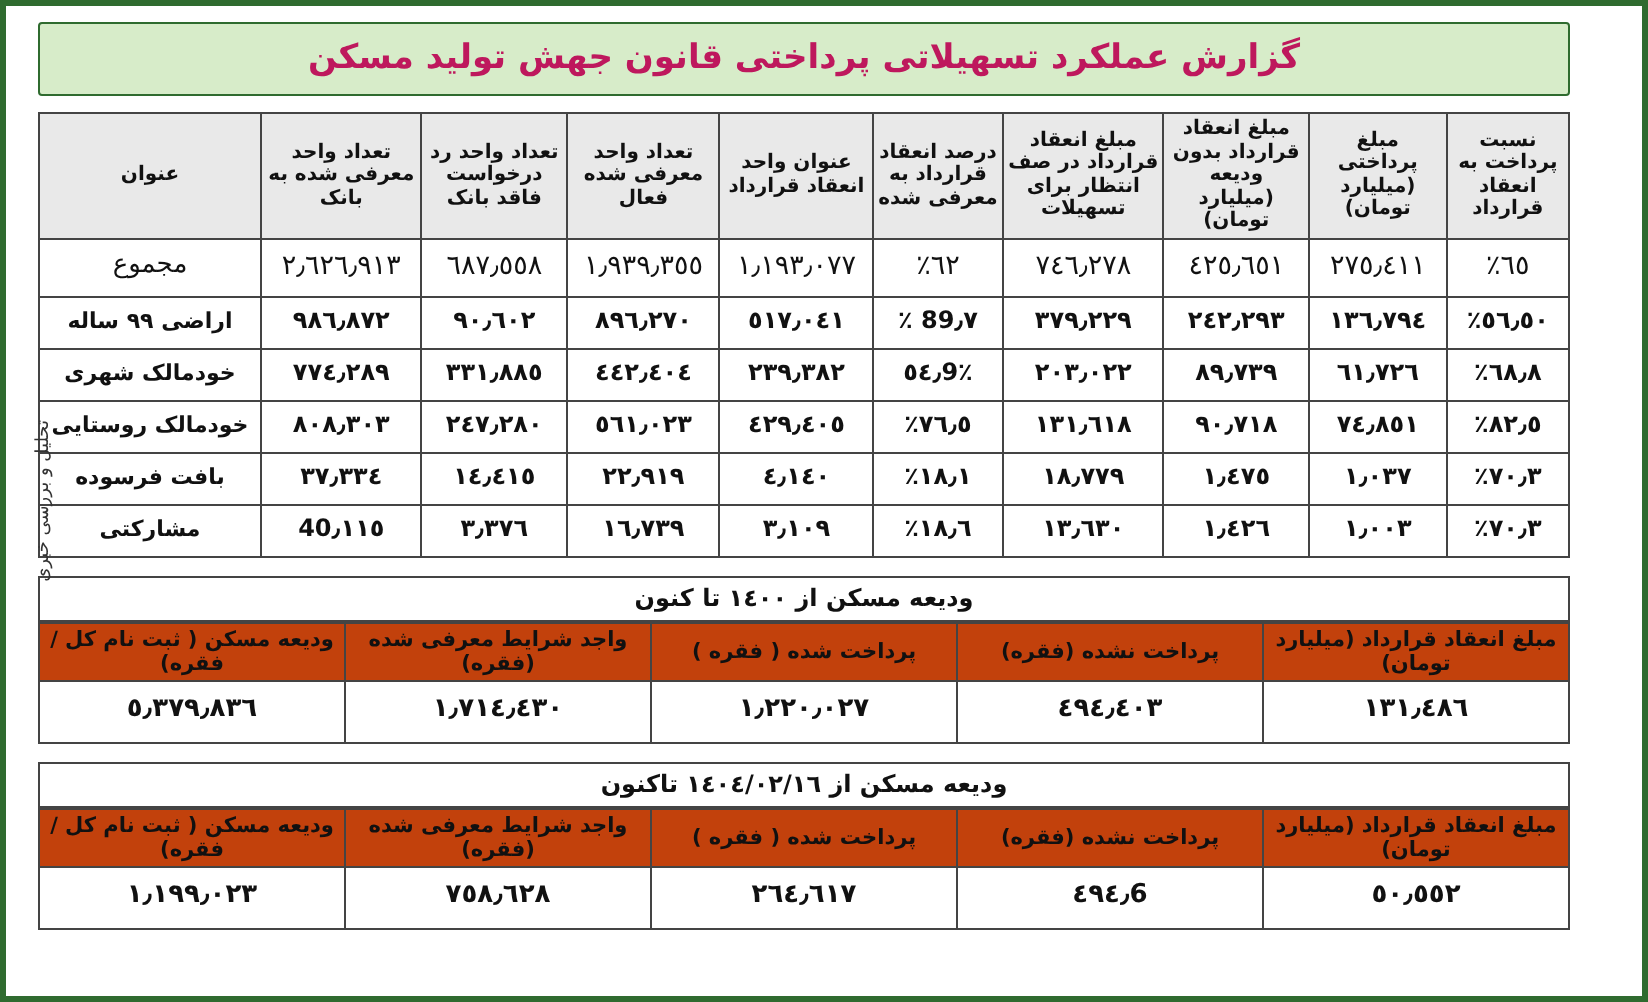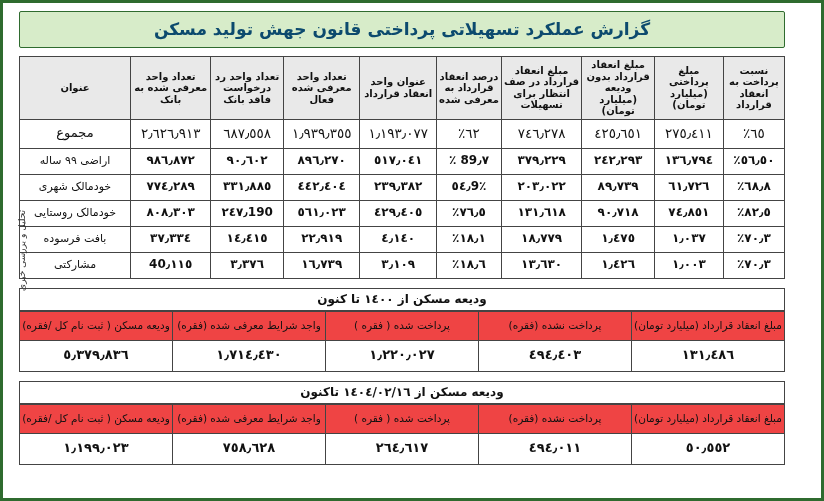--- a/index.html
+++ b/index.html
@@ -49,21 +49,21 @@
 
   
   .title-bar {
     margin: 0 26px 8px 6px;
     background: #d7ecc9;
     border: 1px solid #2f6b2f;
     text-align: center;
     padding: 7px 4px 8px 4px;
     font-size: 17px;
     font-weight: bold;
-    color: #0c4a6e;
+    color: #be185d;
     border-radius: 2px;
   }
 
   
   .tbl-wrap {
     margin: 0 26px 9px 6px;
   }
   table {
     border-collapse: collapse;
     width: 100%;
@@ -92,41 +92,41 @@
     font-size: 12px;
     font-weight: bold;
   }
   #main-table tr.total-row td {
     font-size: 13.5px;
     font-weight: normal;
     height: 24px;
   }
   #main-table td.label-cell {
     font-size: 11px;
-    font-weight: normal;
+    font-weight: bold;
     background: #fff;
   }
   #main-table tr.total-row td.label-cell {
     font-size: 13px;
   }
 
   
   .sub-title {
     text-align: center;
     font-size: 12px;
     font-weight: bold;
     padding: 3px 0 4px 0;
     border: 1px solid #444;
     border-bottom: none;
     background: #fff;
   }
   .sub-table th {
-    background: #ef4444;
+    background: #c2410c;
     font-size: 10.5px;
-    font-weight: normal;
+    font-weight: bold;
     height: 24px;
   }
   .sub-table td {
     font-size: 13px;
     font-weight: bold;
     height: 26px;
   }
   .sub-block {
     margin: 0 26px 9px 6px;
   }
@@ -210,21 +210,21 @@
           <td class="label-cell">خودمالک شهری</td>
         </tr>
         <tr>
           <td>٨٢٫٥٪</td>
           <td>٧٤٫٨٥١</td>
           <td>٩٠٫٧١٨</td>
           <td>١٣١٫٦١٨</td>
           <td>٧٦٫٥٪</td>
           <td>٤٢٩٫٤٠٥</td>
           <td>٥٦١٫٠٢٣</td>
-          <td>٢٤٧٫190</td>
+          <td>٢٤٧٫٢٨٠</td>
           <td>٨٠٨٫٣٠٣</td>
           <td class="label-cell">خودمالک روستایی</td>
         </tr>
         <tr>
           <td>٧٠٫٣٪</td>
           <td>١٫٠٣٧</td>
           <td>١٫٤٧٥</td>
           <td>١٨٫٧٧٩</td>
           <td>١٨٫١٪</td>
           <td>٤٫١٤٠</td>
@@ -295,21 +295,21 @@
           <th>مبلغ انعقاد قرارداد (میلیارد تومان)</th>
           <th>پرداخت نشده (فقره)</th>
           <th>پرداخت شده ( فقره )</th>
           <th>واجد شرایط معرفی شده (فقره)</th>
           <th>ودیعه مسکن ( ثبت نام کل /فقره)</th>
         </tr>
       </thead>
       <tbody>
         <tr>
           <td>٥٠٫٥٥٢</td>
-          <td>٤٩٤٫٠١١</td>
+          <td>٤٩٤٫6</td>
           <td>٢٦٤٫٦١٧</td>
           <td>٧٥٨٫٦٢٨</td>
           <td>١٫١٩٩٫٠٢٣</td>
         </tr>
       </tbody>
     </table>
   </div>
 
 </div>
 

